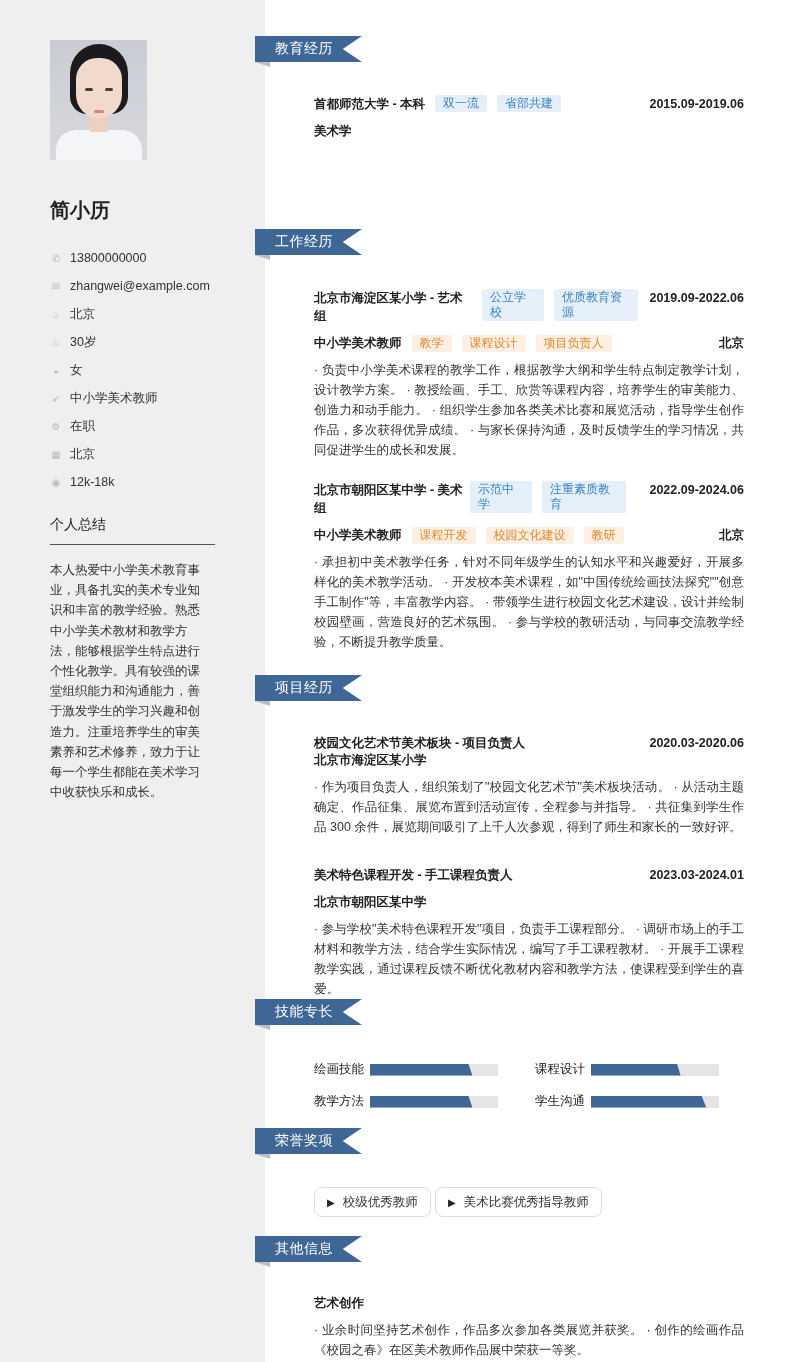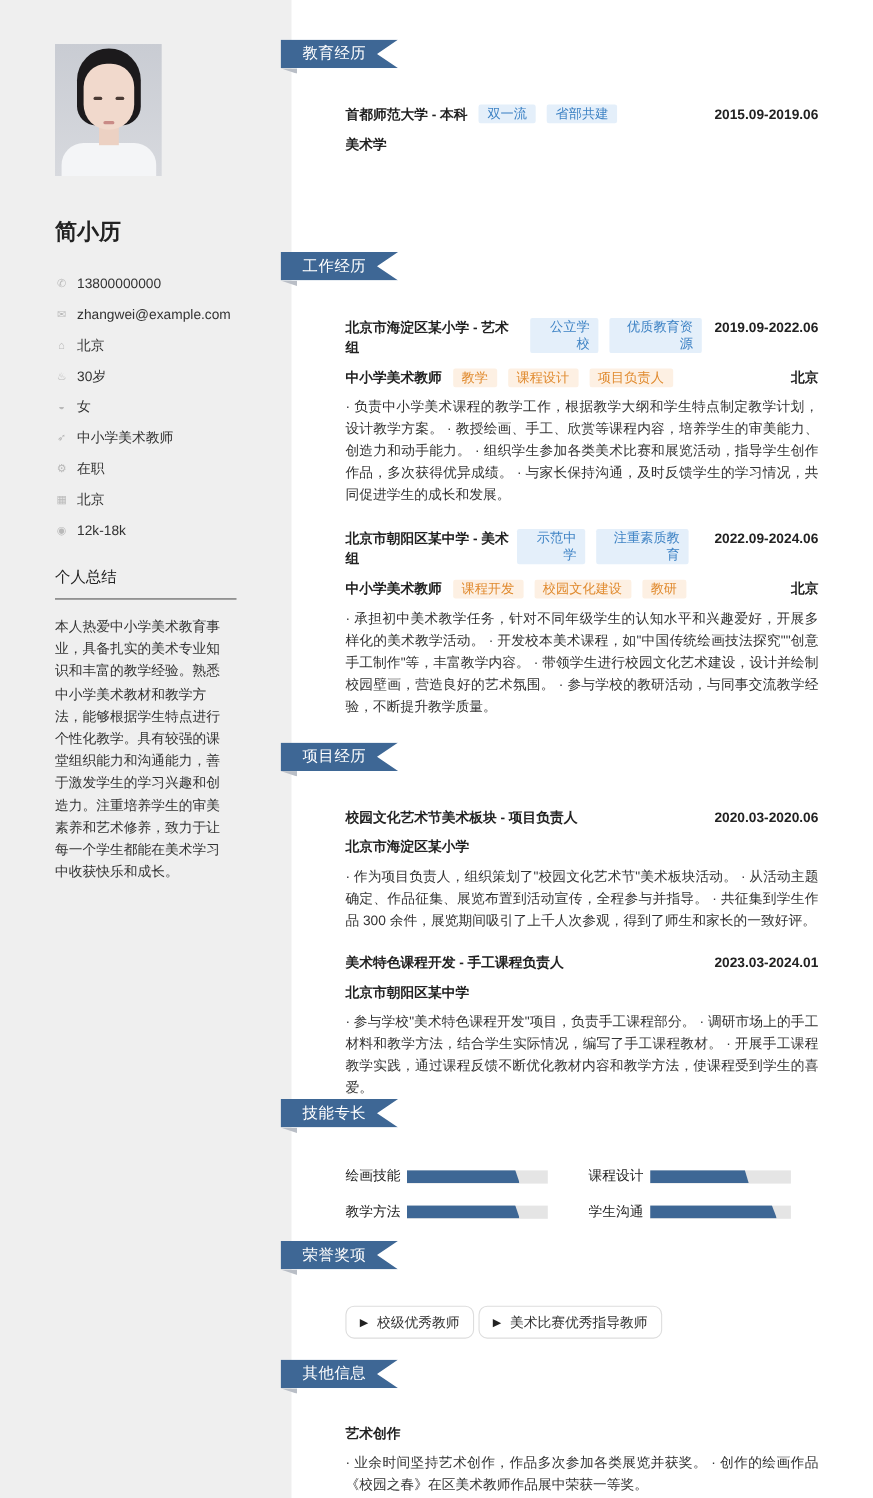--- a/index.html
+++ b/index.html
@@ -24,21 +24,21 @@
   .banner { position: absolute; left: 0; height: 42px; width: 107px; }
   .banner .ribbon { position: absolute; left: 0; top: 0; width: 107px; height: 26px; background: #3e6795; clip-path: polygon(0 0, 100% 0, 82% 50%, 100% 100%, 0 100%); }
   .banner .fold { position: absolute; left: 0; top: 26px; width: 15px; height: 5px; background: #b9bec6; clip-path: polygon(0 0, 100% 0, 100% 100%); }
   .banner .label { position: absolute; left: 20px; top: 4px; font-size: 14px; color: #fff; letter-spacing: 0.5px; }
 
   .entry { position: absolute; left: 59px; width: 430px; }
   .row { display: flex; align-items: flex-start; justify-content: space-between; }
   .title-wrap { display: flex; align-items: flex-start; }
   .etitle { font-size: 12.5px; font-weight: bold; color: #222; line-height: 18px; }
   .date { font-size: 12.5px; font-weight: bold; color: #222; line-height: 18px; white-space: nowrap; }
-  .tag { display: inline-block; font-size: 12px; line-height: 15px; padding: 1px 8px; margin-left: 10px; border-radius: 2px; text-align: right; }
+  .tag { display: inline-block; font-size: 12px; line-height: 15px; padding: 1px 8px; margin-left: 10px; border-radius: 2px; }
   .tag.blue { background: #e4effa; color: #3d82c4; }
   .tag.orange { background: #fdf0e3; color: #e08a2e; }
   .sub { font-size: 12.5px; font-weight: bold; color: #222; }
   .desc { font-size: 12.5px; line-height: 20px; color: #333; text-align: justify; }
 
   .skill { position: absolute; display: flex; align-items: center; font-size: 12.5px; color: #222; }
   .skill .lbl { width: 56px; }
   .skill .track { width: 128px; height: 12px; background: #e5e5e5; position: relative; }
   .skill .fill { position: absolute; left: 0; top: 0; height: 12px; background: #3e6795; clip-path: polygon(0 0, 96% 0, 100% 100%, 0 100%); }
 
@@ -173,21 +173,21 @@
   <div class="banner" style="top:675px">
     <div class="ribbon"></div>
       <div class="fold"></div>
     <div class="label">项目经历</div>
   </div>
   <div class="entry" style="top:734px">
     <div class="row">
       <span class="etitle">校园文化艺术节美术板块 - 项目负责人</span>
       <span class="date">2020.03-2020.06</span>
     </div>
-    <div class="sub" style="margin-top:10px">北京市海淀区某小学</div>
+    <div class="sub" style="">北京市海淀区某小学</div>
     <div class="desc" style="margin-top:8px">· 作为项目负责人，组织策划了"校园文化艺术节"美术板块活动。 · 从活动主题确定、作品征集、展览布置到活动宣传，全程参与并指导。 · 共征集到学生作品 300 余件，展览期间吸引了上千人次参观，得到了师生和家长的一致好评。</div>
   </div>
   <div class="entry" style="top:866px">
     <div class="row">
       <span class="etitle">美术特色课程开发 - 手工课程负责人</span>
       <span class="date">2023.03-2024.01</span>
     </div>
     <div class="sub" style="margin-top:10px">北京市朝阳区某中学</div>
     <div class="desc" style="margin-top:8px">· 参与学校"美术特色课程开发"项目，负责手工课程部分。 · 调研市场上的手工材料和教学方法，结合学生实际情况，编写了手工课程教材。 · 开展手工课程教学实践，通过课程反馈不断优化教材内容和教学方法，使课程受到学生的喜爱。</div>
   </div>

